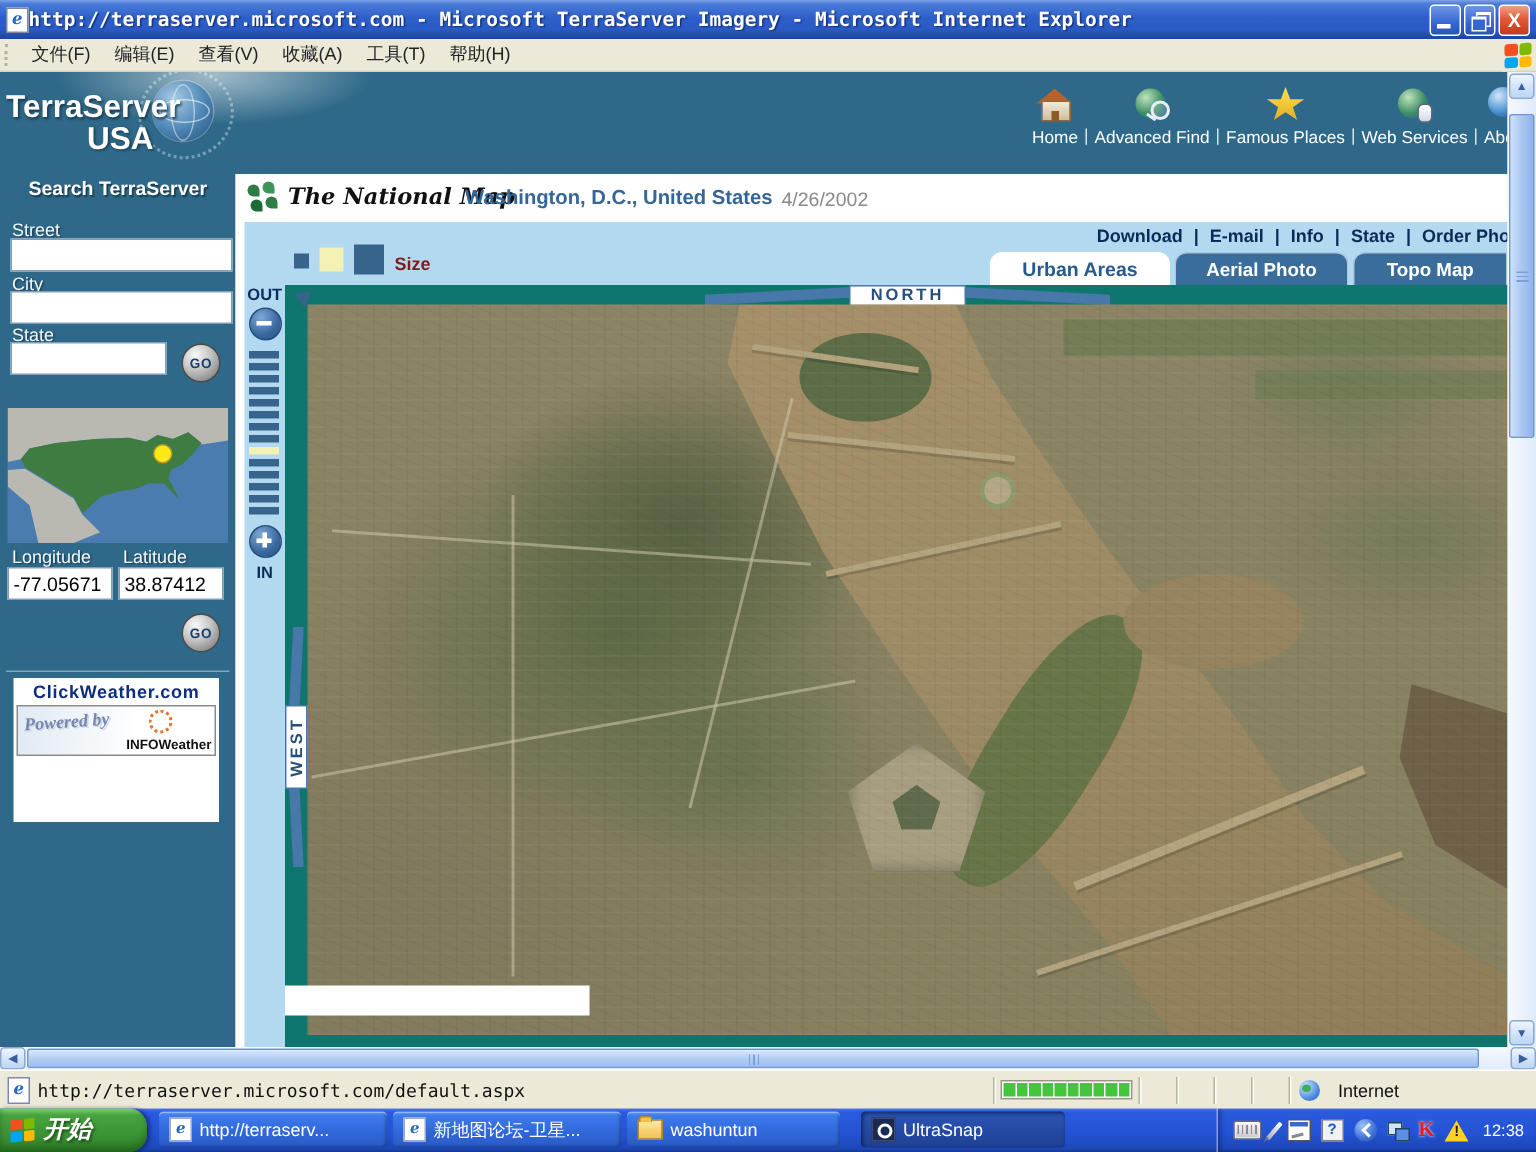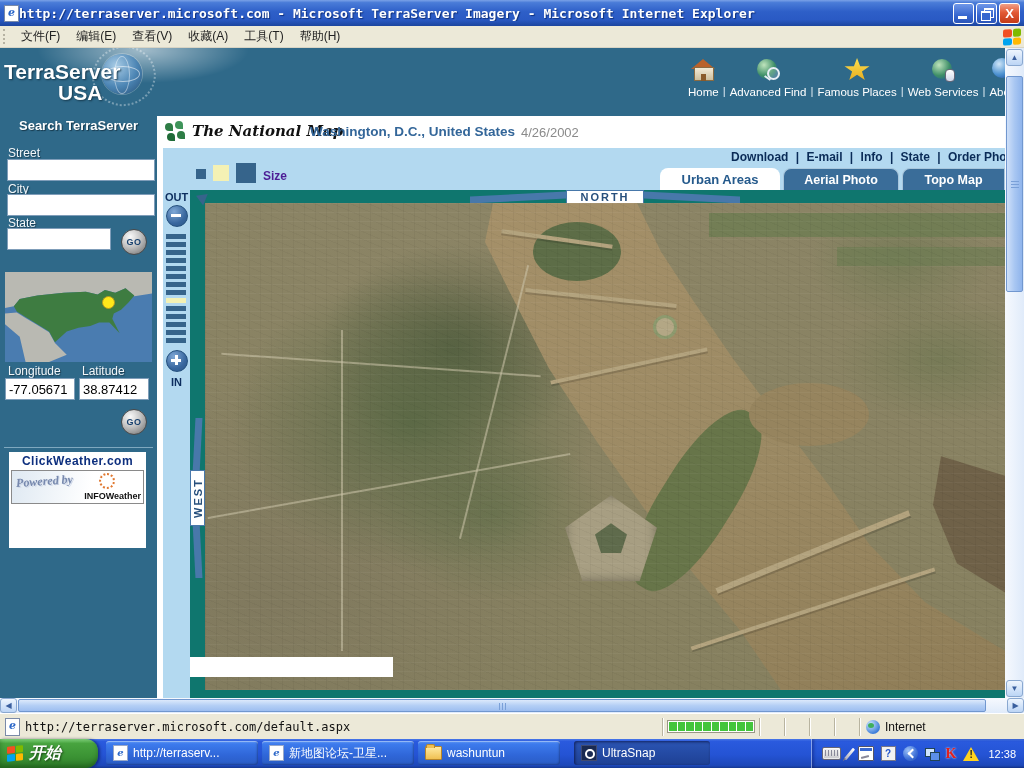--- a/index.html
+++ b/index.html
@@ -103,21 +103,21 @@
   .natmap-logo i:nth-child(3){left:2px;bottom:0;background:#1f6b38}.natmap-logo i:nth-child(4){right:0;bottom:2px}
   .natmap-brand{position:absolute;left:192px;top:122px;font:italic bold 15px "DejaVu Serif",serif;color:#111}
   .loc-title{position:absolute;left:310px;top:124px;font:bold 13.5px "Liberation Sans",sans-serif;color:#336699}
   .loc-date{position:absolute;left:521px;top:125px;font:13px "Liberation Sans",sans-serif;color:#8a8a8a}
 
   .band{position:absolute;left:163px;top:148px;width:842px;height:42px;background:#b3d9f0;overflow:hidden}
   .links-row{position:absolute;top:2px;right:-15px;font:bold 12px "Liberation Sans",sans-serif;color:#0a2b57;white-space:nowrap}
   .links-row span{margin:0 2px}
   .size-sq{position:absolute;background:#36648b}
   .size-sq.sel{background:#f4f1b4}
-  .size-label{position:absolute;left:100px;top:21px;font:bold 12px "Liberation Sans",sans-serif;color:#4c1d95}
+  .size-label{position:absolute;left:100px;top:21px;font:bold 12px "Liberation Sans",sans-serif;color:#7f1d1d}
   .tab-row{position:absolute;right:0;bottom:0;display:flex;gap:3px;align-items:center}
   .tab{height:22px;border-radius:8px 8px 0 0;font:bold 12.5px "Liberation Sans",sans-serif;
     display:flex;align-items:center;justify-content:center;box-sizing:border-box}
   .tab.active{width:120px;background:#fff;color:#255a8c;font-size:13px}
   .tab.idle{background:#3a6d99;color:#fff;border:1px solid #a8c6dc;border-bottom:none}
   .tab.t2{width:116px}.tab.t3{width:103px;border-radius:8px 0 0 0}
 
   .zoomcol{position:absolute;left:163px;top:190px;width:27px;height:508px;background:#b3d9f0}
   .zc-label{position:absolute;width:100%;text-align:center;font:bold 11px "Liberation Sans",sans-serif;color:#0c2d5e}
   .zc-btn{position:absolute;left:3px;width:20px;height:20px;border-radius:50%;border:1px solid #24507e;
@@ -202,21 +202,21 @@
 
   
   .statusbar{position:absolute;left:0;top:713px;width:1024px;height:26px;background:#ece9d8;
     border-top:1px solid #fff;display:flex;align-items:center;font-size:12px;color:#111;box-sizing:border-box}
   .sb-url{flex:1;display:flex;align-items:center;gap:5px;padding-left:5px;font-family:"DejaVu Sans Mono",monospace;white-space:nowrap;overflow:hidden}
   .sb-sep{width:1px;height:18px;background:#b8b4a0;box-shadow:1px 0 0 #fff;flex:none}
   .sb-pane{flex:none;height:22px;display:flex;align-items:center}
   .progress-field{width:88px;height:13px;background:#fff;border:1px solid #9a9684;margin:0 4px;display:flex;gap:1px;padding:1px;box-sizing:border-box}
   .pb{flex:1;background:#44c53c}
   .sb-mini{width:24px}
-  .sb-zone{width:158px;gap:5px;padding-left:6px}
+  .sb-zone{width:158px;gap:12px;padding-left:6px}
   .globe-ic{width:14px;height:14px;border-radius:50%;flex:none;position:relative;
     background:radial-gradient(circle at 32% 30%,#cfe8ff,#3f7fd9 70%)}
   .globe-ic:after{content:'';position:absolute;left:2px;top:3px;width:6px;height:5px;border-radius:50%;background:#3fae5c}
 
   
   .taskbar{position:absolute;left:0;top:739px;width:1024px;height:29px;
     background:linear-gradient(180deg,#4a79e8 0%,#2a5ade 8%,#2453d4 55%,#1d47b8 92%,#15388f 100%)}
   .start-btn{position:absolute;left:0;top:0;width:98px;height:29px;border-radius:0 12px 12px 0;
     background:linear-gradient(180deg,#7ed07a 0%,#48a43f 15%,#3b9334 60%,#2e7d28 100%);
     box-shadow:inset 0 -3px 5px rgba(0,40,0,.3),2px 0 3px rgba(0,0,40,.45);

